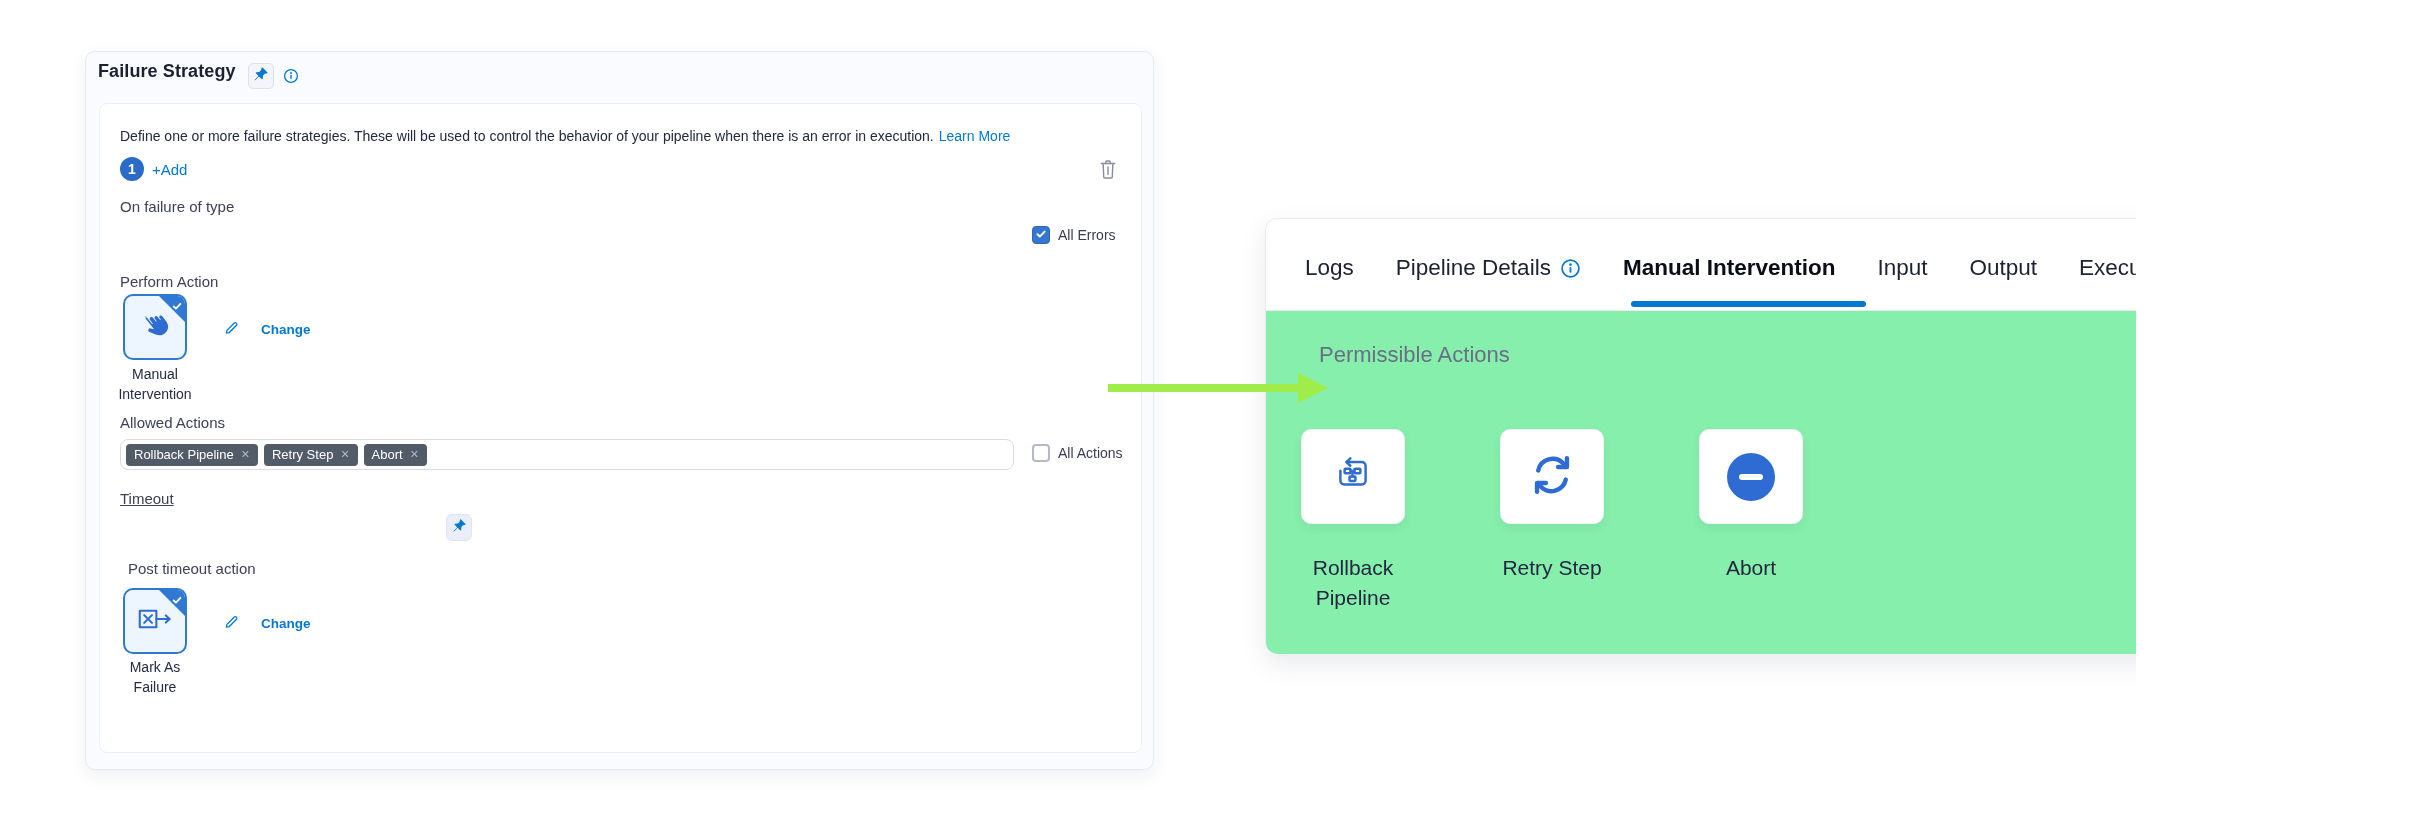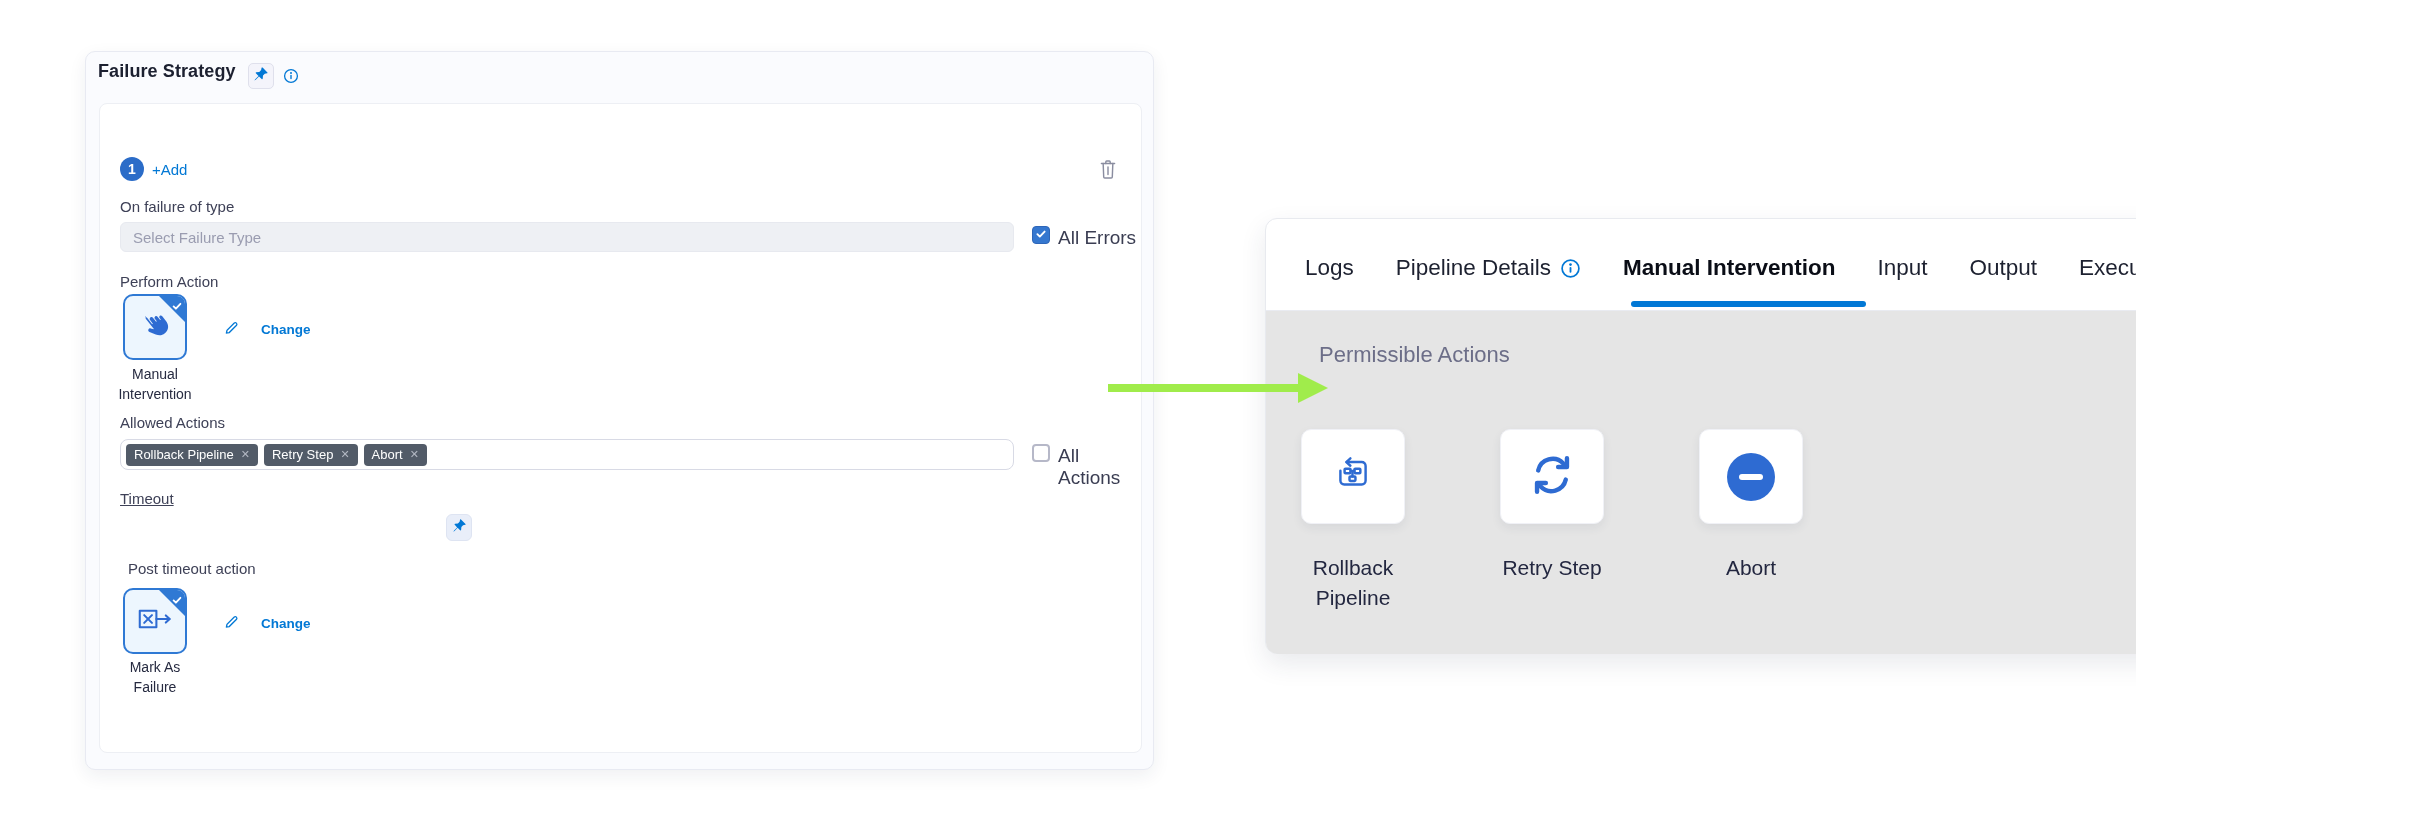--- a/index.html
+++ b/index.html
@@ -30,21 +30,21 @@
   .f-label { position:absolute; font-size:15px; color:#3e4157; }
   .inp { position:absolute; height:30px; border-radius:6px; font-size:15px; padding:0 12px;
     font-family:"Liberation Sans","DejaVu Sans",sans-serif; }
   .inp.disabled { background:#eef0f4; border:1px solid #e7e9ef; color:#9a9cb0; width:894px; left:20px; }
   .inp.disabled::placeholder { color:#9a9cb0; opacity:1; }
 
   .chk { position:absolute; width:18px; height:18px; border-radius:4px; cursor:pointer;
     display:flex; align-items:center; justify-content:center; }
   .chk.on  { background:#3577cf; border:1px solid #2e66b8; }
   .chk.off { background:#fff; border:2px solid #b6b8c8; }
-  .chk-label { position:absolute; font-size:19px; color:#3a3d52; }
+  .chk-label { position:absolute; font-size:14px; color:#3a3d52; }
 
   .action-tile { position:absolute; left:23px; width:64px; height:66px; background:#edf6fe;
     border:2px solid #2f79d4; border-radius:10px; overflow:hidden; cursor:pointer; }
   .tile-corner { position:absolute; top:0; right:0; width:0; height:0;
     border-top:26px solid #2f79d4; border-left:26px solid transparent; }
   .tile-check { position:absolute; top:2px; right:2px; }
   .tile-icon { position:absolute; left:50%; top:50%; transform:translate(-50%,-50%); }
   .tile-caption { position:absolute; font-size:14px; line-height:20px; color:#262a40; text-align:center; }
 
   .change-link { position:absolute; left:124px; display:flex; align-items:center; gap:22px;
@@ -69,21 +69,21 @@
     background:#ffffff; border:1px solid #e8eaef; border-radius:12px;
     box-shadow:0 10px 26px rgba(35,45,75,.10); }
   .tabs-row { position:absolute; left:39px; top:36px; display:flex; align-items:center; gap:42px; }
   .tab { font-size:22.5px; color:#1d2130; white-space:nowrap; cursor:pointer; display:flex; align-items:center; }
   .tab.active { font-weight:700; color:#0a0d16; }
   .tab .tab-info { margin-left:9px; width:21px; height:21px; }
   .tab-underline { position:absolute; left:365px; top:82px; width:235px; height:6px;
     background:#0278d5; border-radius:3px; }
   .dt-divider { position:absolute; left:0; top:91px; width:100%; height:1px; background:#e9ebf1; }
   .dt-content { position:absolute; left:0; top:92px; width:100%; height:343px;
-    background:#e5e5e5; border-radius:0 0 12px 12px; }
+    background:#86efac; border-radius:0 0 12px 12px; }
   .dt-heading { position:absolute; left:53px; top:31px; font-size:22px; color:#6c6e88; }
 
   .perm-card { position:absolute; top:118px; width:104px; height:95px; background:#fff;
     border:1px solid #f0f1f6; border-radius:10px; box-shadow:0 4px 10px rgba(50,60,90,.08);
     display:flex; align-items:center; justify-content:center; cursor:pointer; }
   .perm-label { position:absolute; top:242px; width:140px; text-align:center;
     font-size:21px; line-height:30px; color:#232740; }
   .abort-circle { width:48px; height:48px; border-radius:50%; background:#2e6bd2;
     display:flex; align-items:center; justify-content:center; }
   .abort-bar { width:24px; height:6px; border-radius:3px; background:#fff; }
@@ -106,36 +106,38 @@
     <div class="title-info">
       <svg width="16" height="16" viewBox="0 0 16 16">
           <circle cx="8" cy="8" r="6.4" fill="none" stroke="#0278d5" stroke-width="1.3"></circle>
           <circle cx="8" cy="5" r="1" fill="#0278d5"></circle>
           <rect x="7.3" y="6.8" width="1.4" height="4.4" rx=".7" fill="#0278d5"></rect>
         </svg>
     </div>
 
     <div class="fs-card">
 
+      <div class="fs-desc">
+        <span>Define one or more failure strategies. These will be used to control the behavior of your pipeline when there is an error in execution.</span><a>Learn More</a>
+      </div>
 
       <div class="idx-badge">1</div>
       <div class="add-link">+Add</div>
       <div class="trash">
         <svg width="20" height="22" viewBox="0 0 18 20">
             <g fill="none" stroke="#8a8da0" stroke-width="1.3" stroke-linecap="round">
               <path d="M3 5h12"></path>
               <path d="M7 5V3.6c0-.5.4-.8.8-.8h2.4c.4 0 .8.3.8.8V5"></path>
               <path d="M4.6 5l.5 12.2c0 .5.5.9 1 .9h5.8c.5 0 1-.4 1-.9L13.4 5"></path>
               <path d="M9 8.2v6.8"></path>
             </g>
           </svg>
       </div>
 
       <div class="f-label" style="left:20px; top:94px;">On failure of type</div>
-      <input class="inp disabled" style="top: 118px;" readonly="" placeholder="Select Failure Type">
       <div class="chk on" style="left:932px; top:122px;">
         <span><svg width="12" height="12" viewBox="0 0 12 12">
               <path d="M2.4 6.2l2.4 2.4 4.8-5" fill="none" stroke="#fff" stroke-width="1.9" stroke-linecap="round" stroke-linejoin="round"></path>
             </svg></span>
       </div>
       <div class="chk-label" style="left:958px; top:123px;">All Errors</div>
 
       <div class="f-label" style="left:20px; top:169px;">Perform Action</div>
       <div class="action-tile" style="top:190px;">
         <span class="tile-icon">

